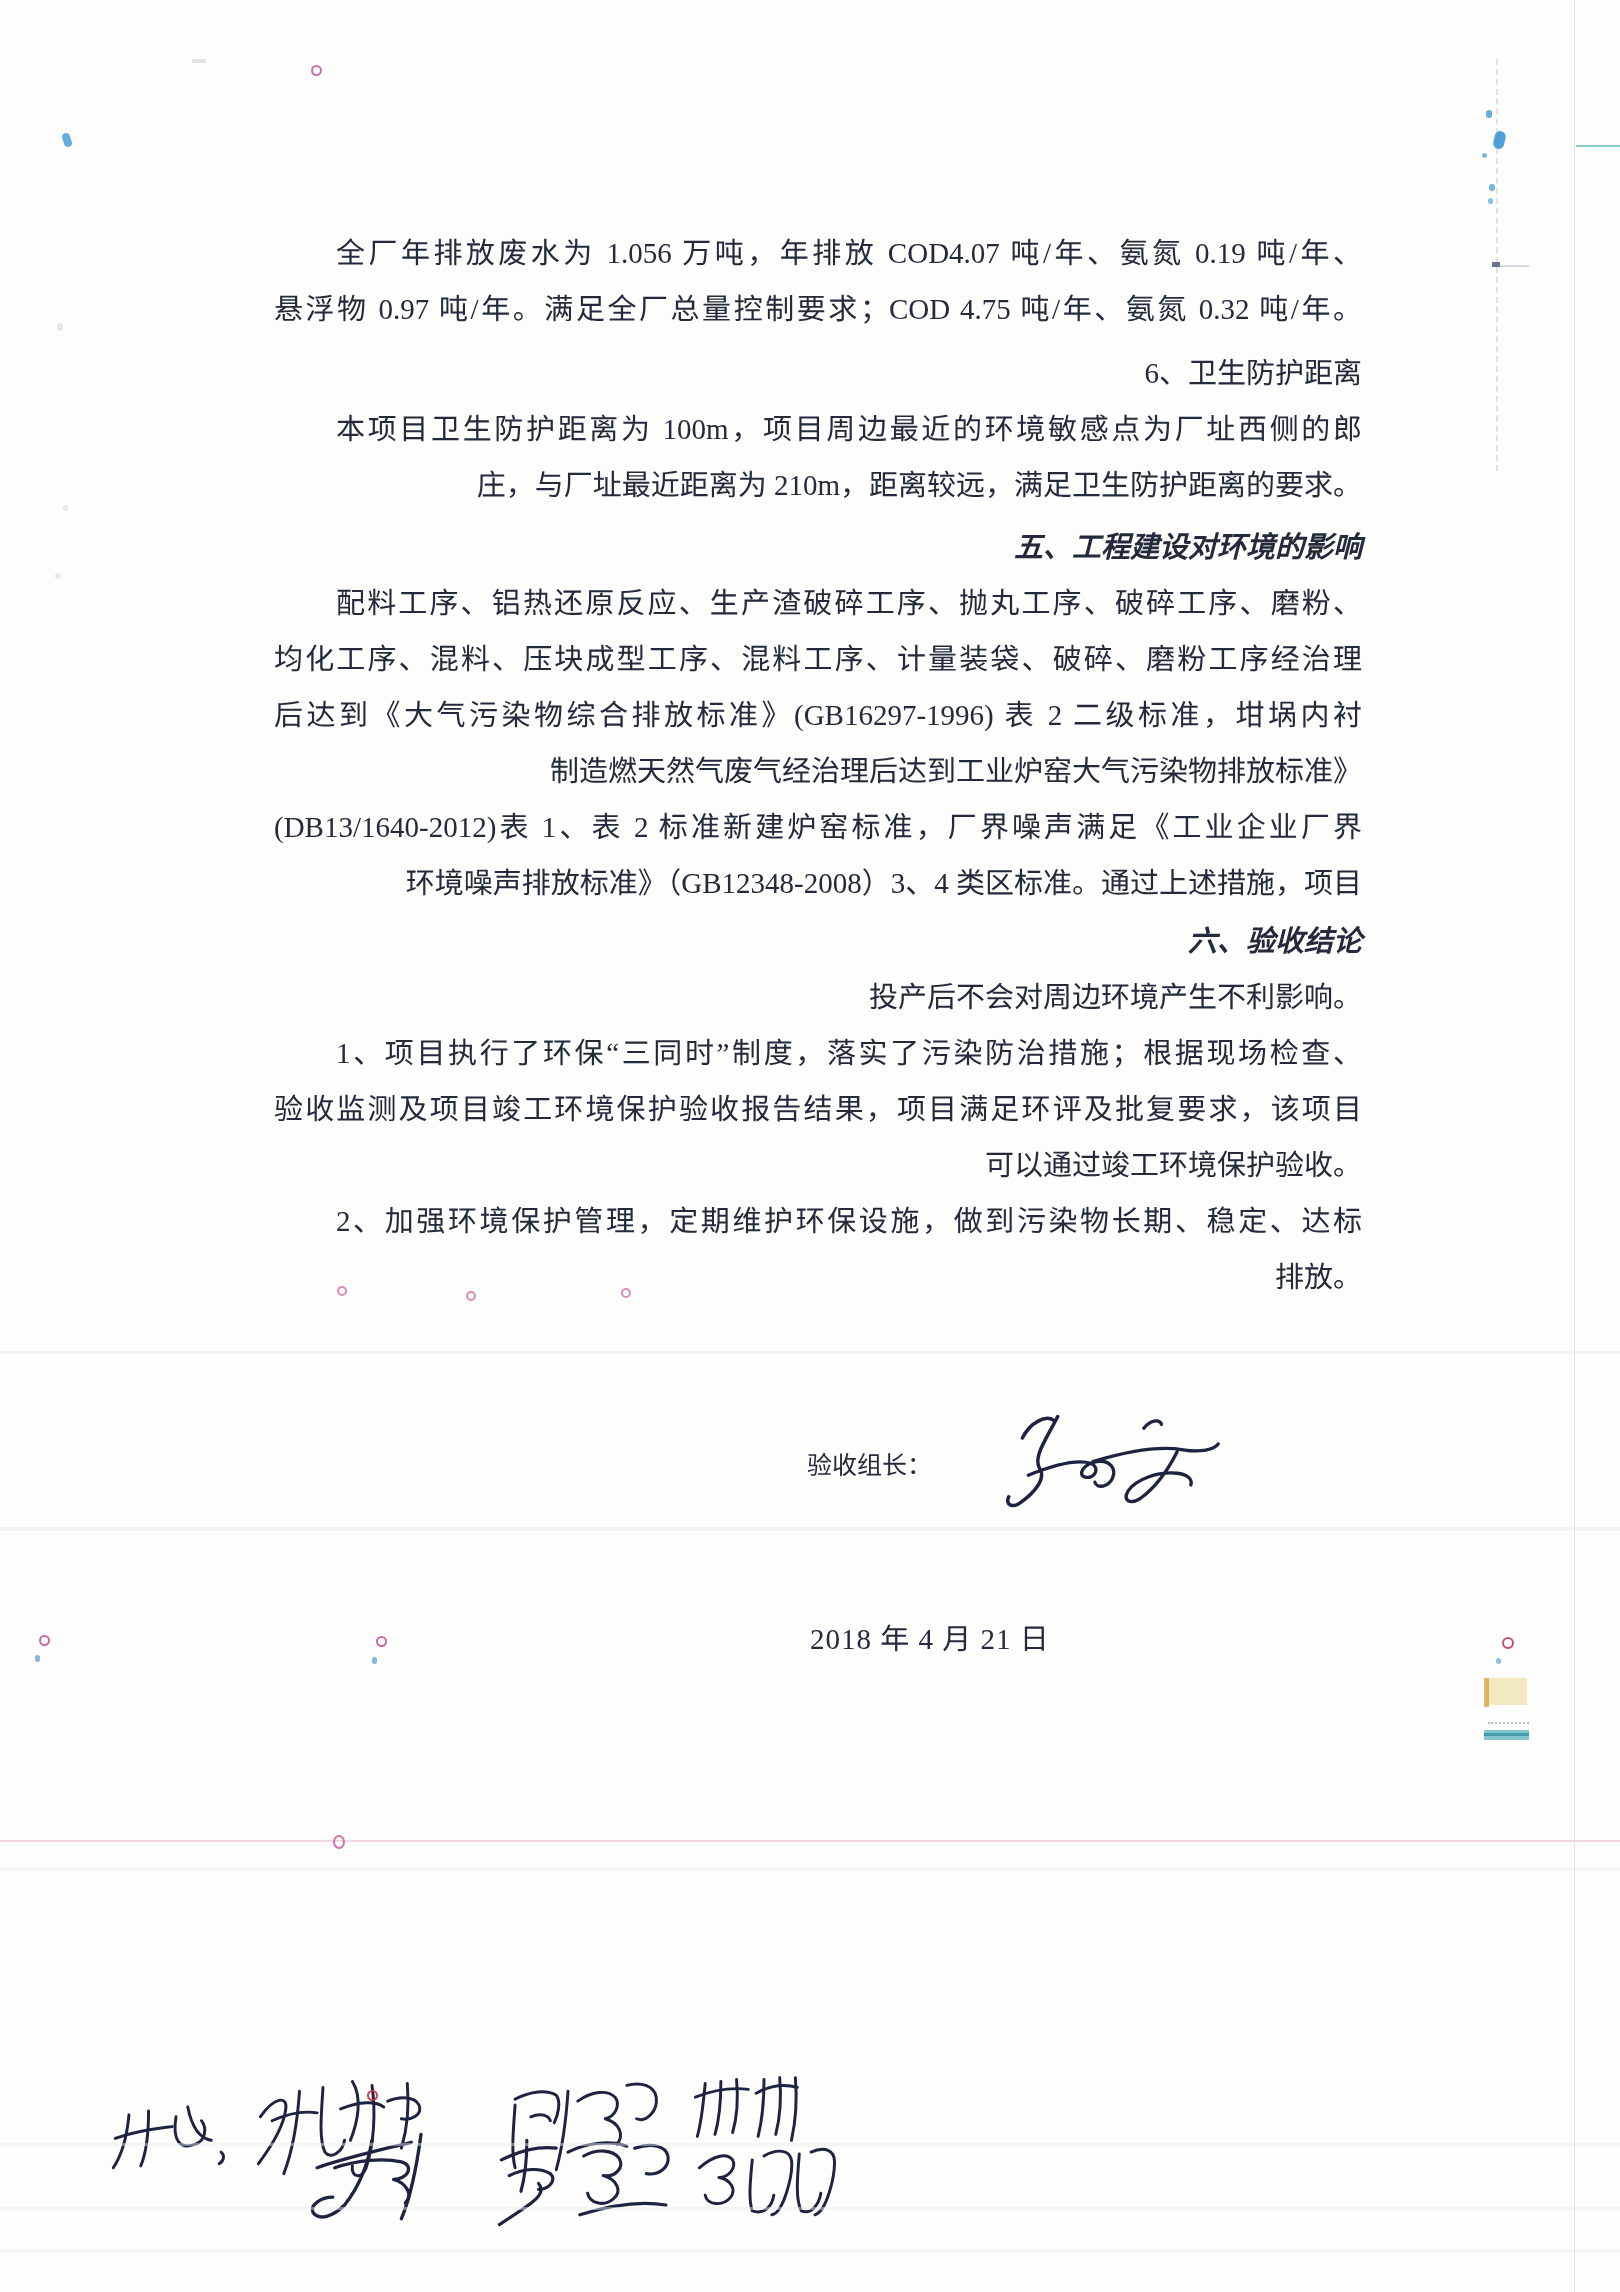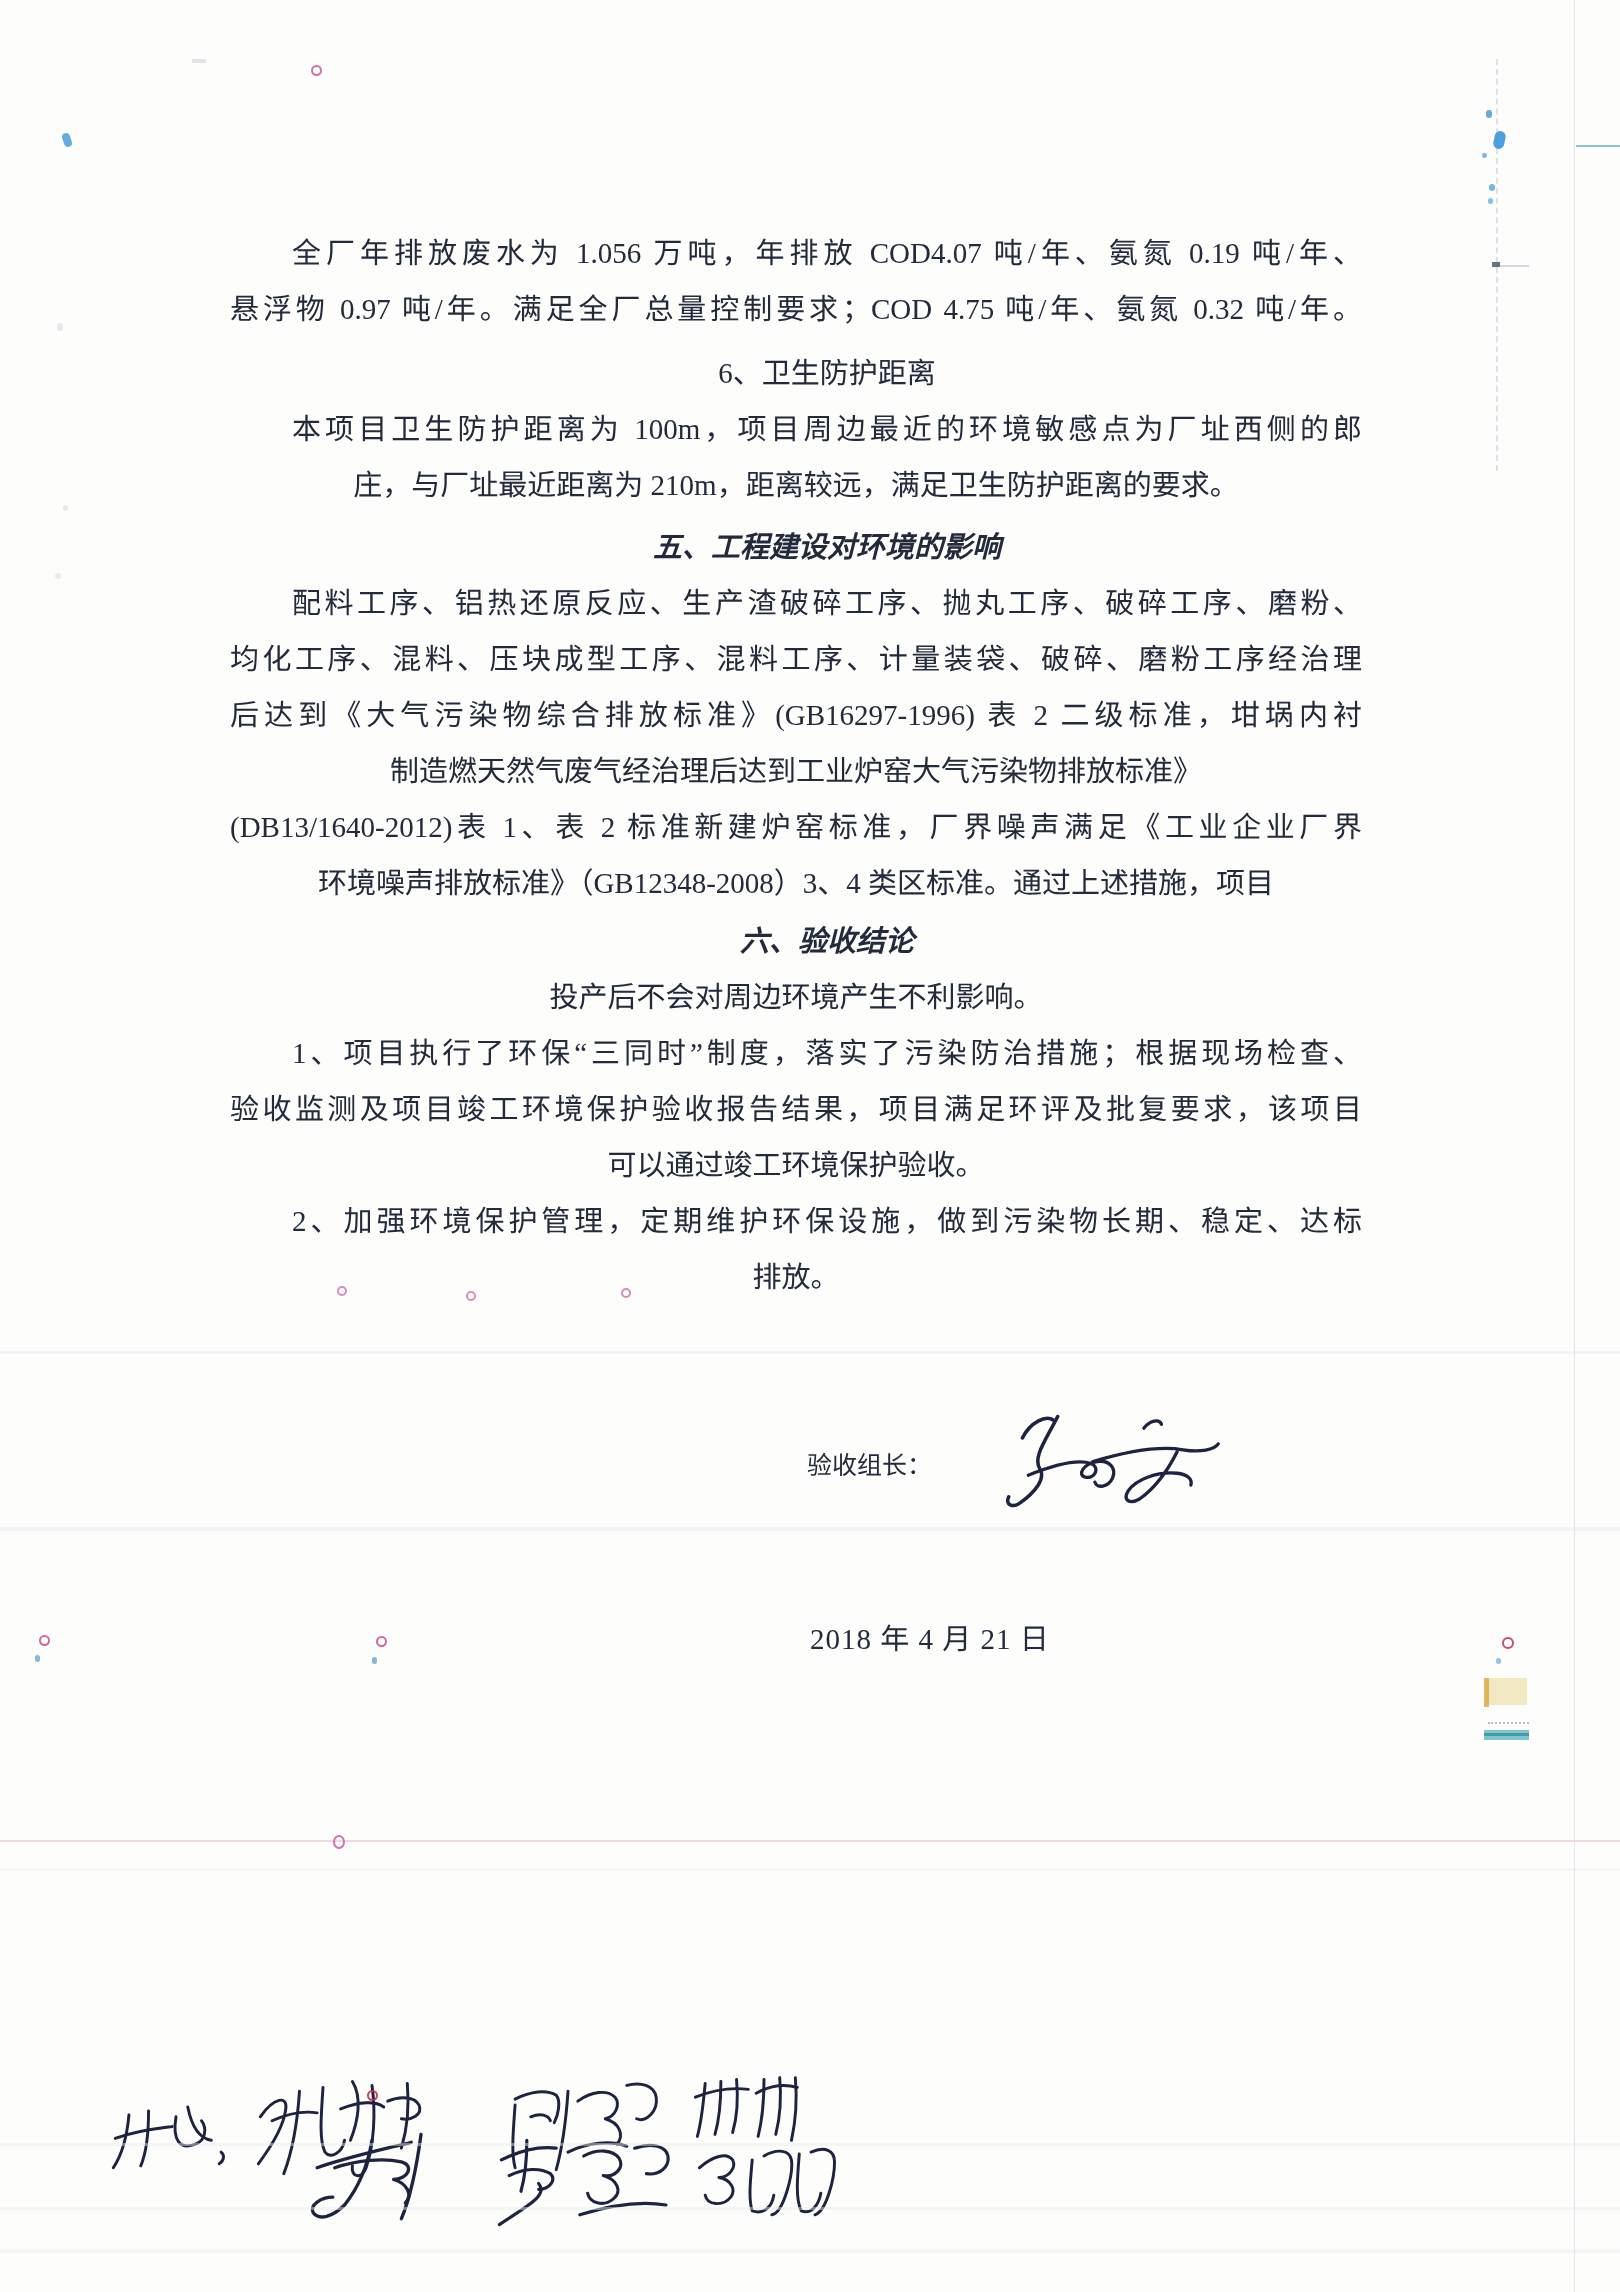--- a/index.html
+++ b/index.html
@@ -11,24 +11,24 @@
   }
   html,body{margin:0;padding:0;background:#ffffff;}
   .page{
     position:relative; width:1620px; height:2293px;
     background:var(--paper); overflow:hidden;
     font-family:"Liberation Serif","DejaVu Serif",serif;
   }
   .doc{position:absolute; left:230px; top:225px; width:1132px;}
   .line{
     font-size:29px; line-height:56px; color:var(--ink);
-    white-space:normal; text-align:center;
+    white-space:normal; text-align:right;
   }
   .indent{text-indent:62px;}
-  .fill{text-align:justify; text-align-last:justify;}
+  .fill{text-align:justify; text-align-last:justify;margin-left:44px;}
   .bold{font-weight:bold;font-style:italic;}
   .gap8{margin-top:7.8px;} .gap6{margin-top:5.9px;} .gap2{margin-top:2px;}
   .sign-label{
     position:absolute; left:807px; top:1449px;
     font-size:25px; line-height:33px; color:var(--ink);
   }
   .date-line{
     position:absolute; left:810px; top:1623px;
     font-size:29px; line-height:33px; color:var(--ink); letter-spacing:1px;
   }

